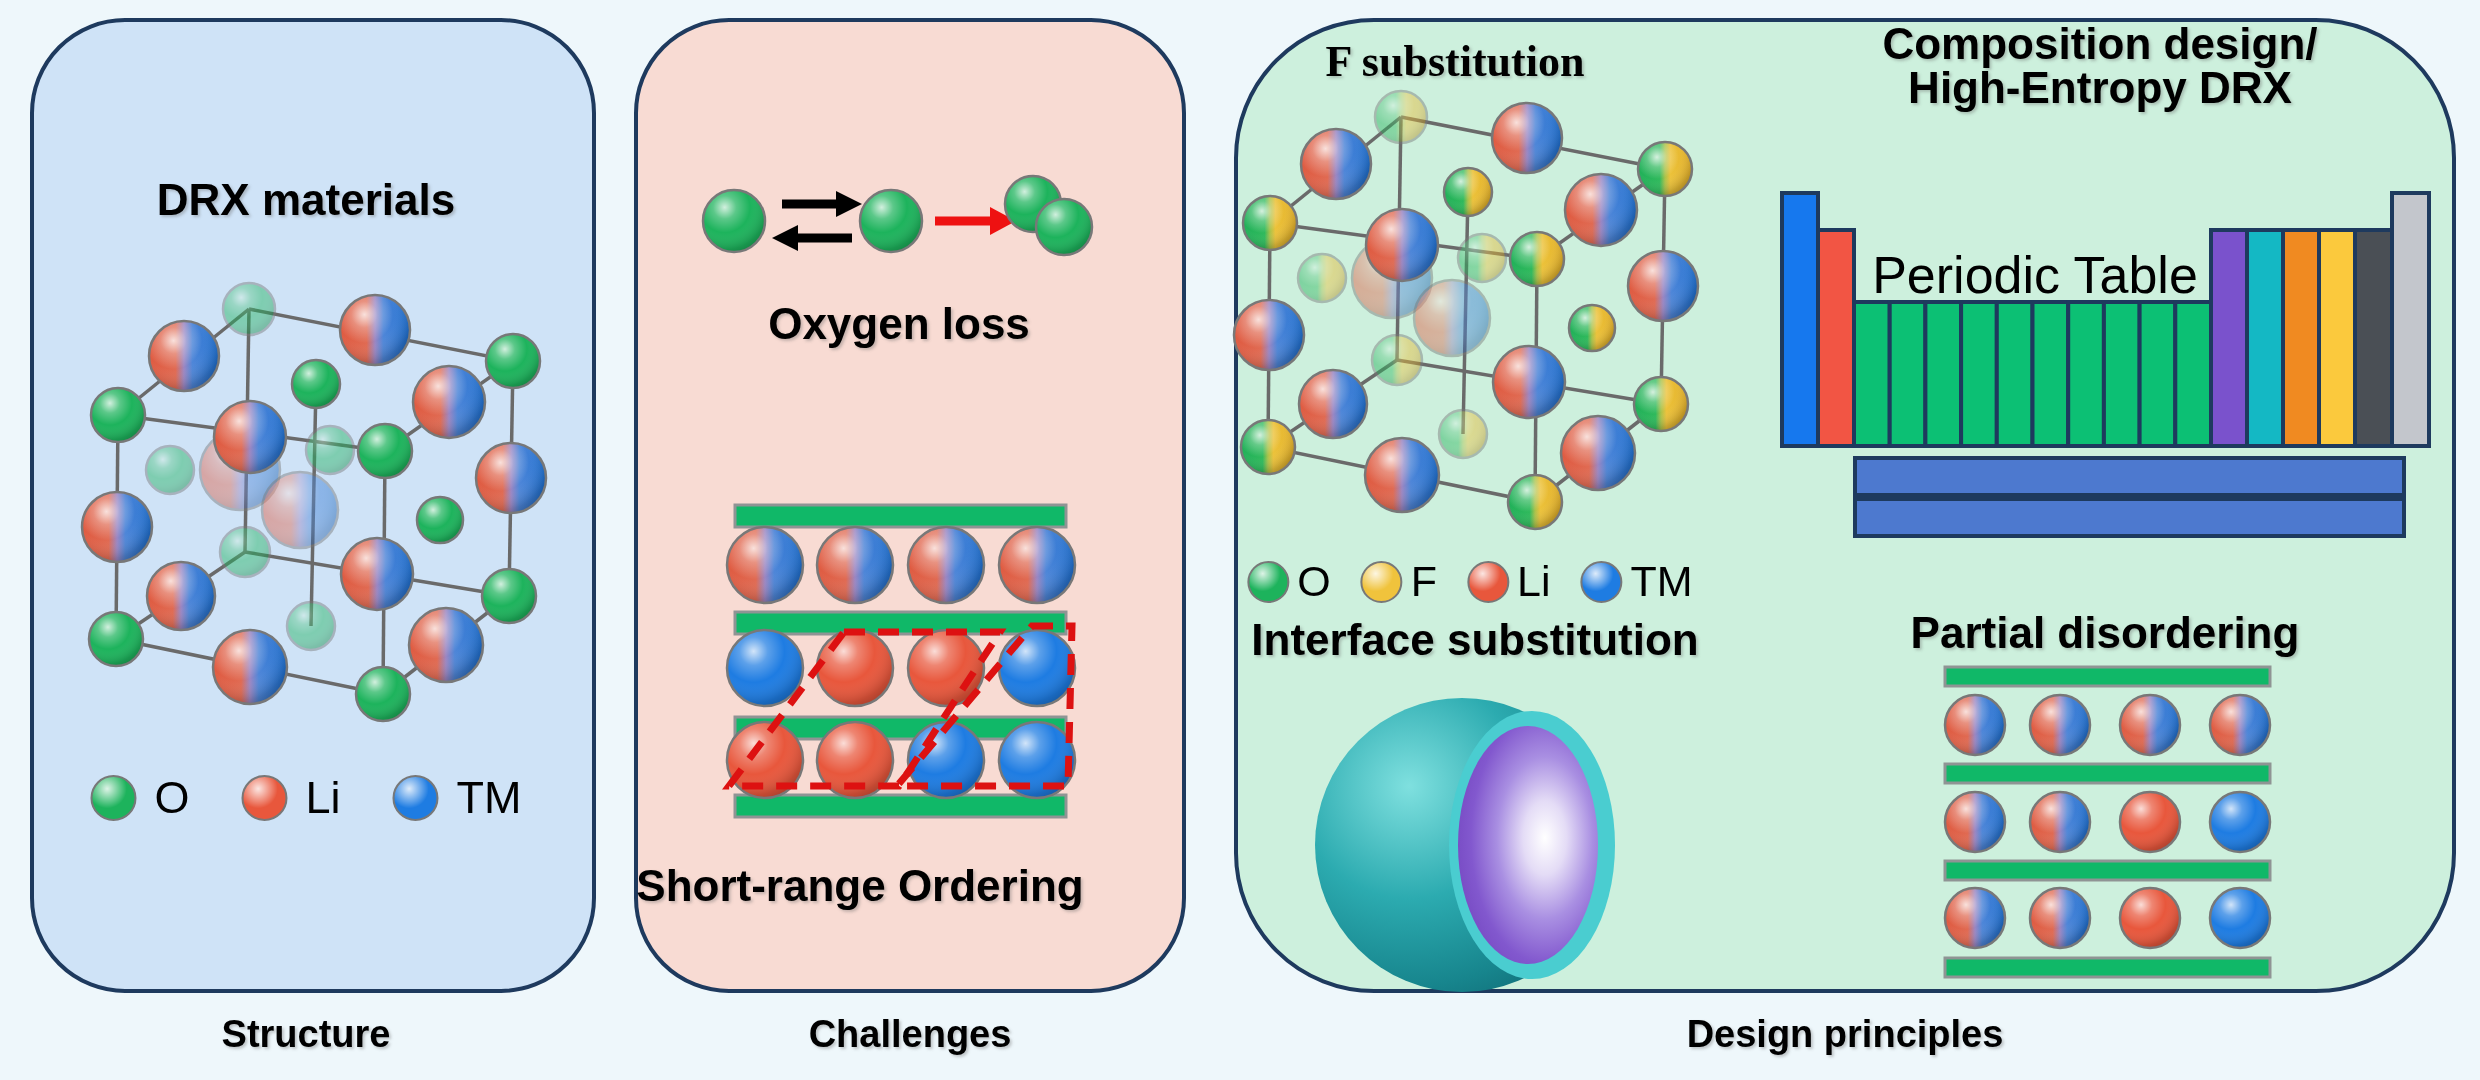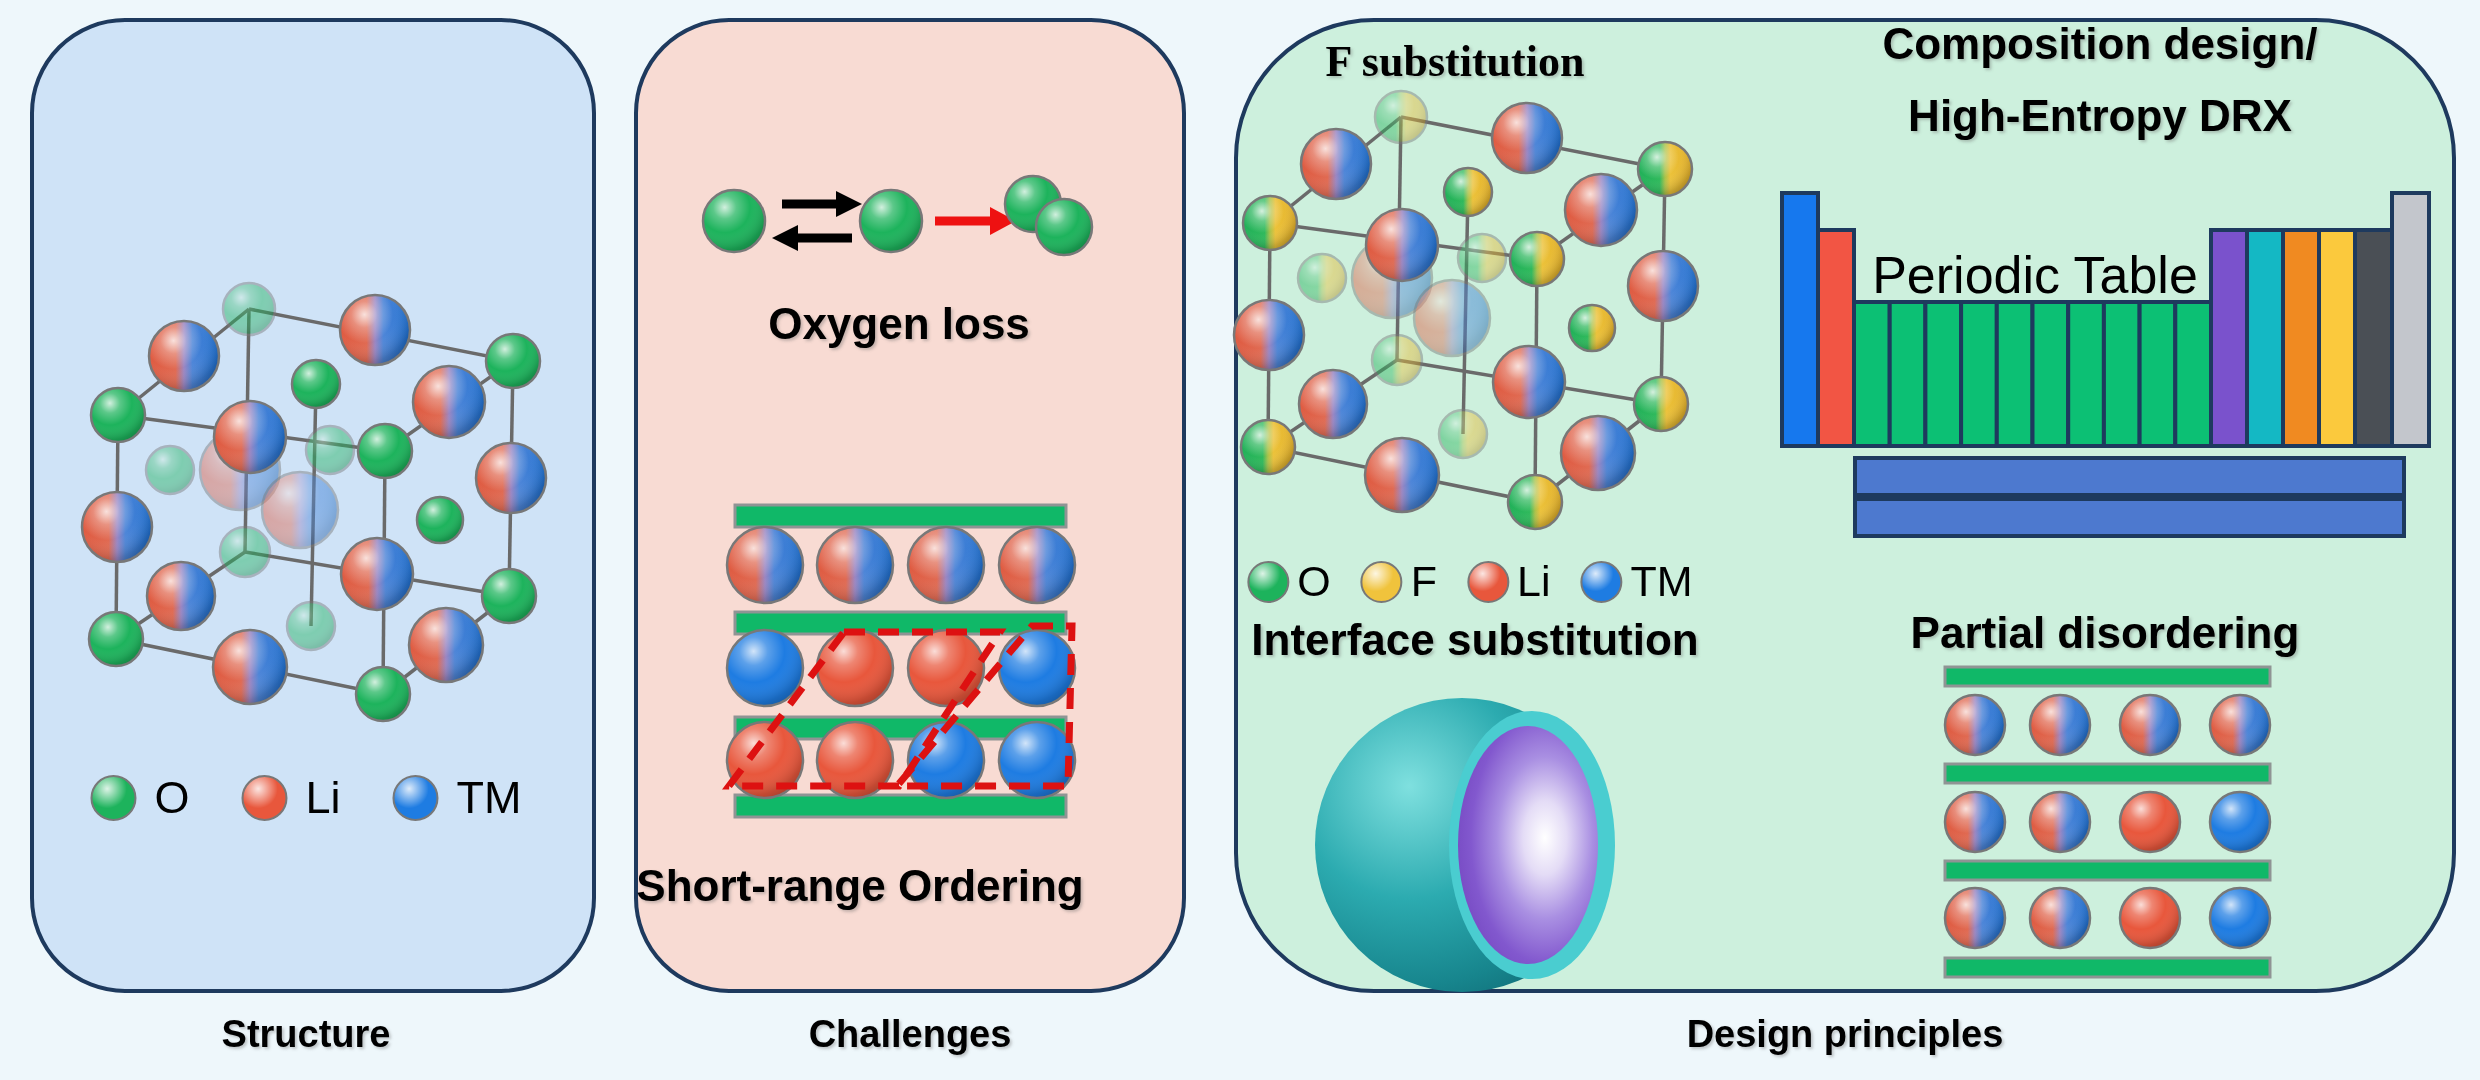--- a/index.html
+++ b/index.html
@@ -567,20 +567,21 @@
         <rect x="1855" y="458" width="549" height="37" fill="#4d79cf" stroke="#1e3a5e" stroke-width="4"></rect>
         <rect x="1855" y="499" width="549" height="37" fill="#4d79cf" stroke="#1e3a5e" stroke-width="4"></rect>
       </g>
       <g>
         <circle cx="1462" cy="845" r="147" fill="url(#gTeal)"></circle>
         <ellipse cx="1532" cy="845" rx="83" ry="134" fill="#4acdd0"></ellipse>
         <ellipse cx="1528" cy="845" rx="70" ry="119" fill="url(#gCore)"></ellipse>
       </g>
     </svg>
 
+  <div class="t" style="left:306px;top:176px;">DRX materials</div>
   <div class="legend" id="legend-structure" style="left:306px;top:772px;">
       <div class="legend-item">
         <span class="chip" style="background: radial-gradient(circle at 35% 28%, rgba(255, 255, 255, 0.85), rgba(255, 255, 255, 0) 48%), rgb(29, 179, 92);"></span>
         <span class="legend-label">O</span>
       </div>
       <div class="legend-item">
         <span class="chip" style="background: radial-gradient(circle at 35% 28%, rgba(255, 255, 255, 0.85), rgba(255, 255, 255, 0) 48%), rgb(232, 87, 60);"></span>
         <span class="legend-label">Li</span>
       </div>
       <div class="legend-item">
@@ -589,21 +590,21 @@
       </div>
     </div>
   <div class="t caption" style="left:306px;top:1014px;">Structure</div>
 
   <div class="t" style="left:899px;top:300px;">Oxygen loss</div>
   <div class="t" style="left:860px;top:862px;">Short-range Ordering</div>
   <div class="t caption" style="left:910px;top:1014px;">Challenges</div>
 
   <div class="t" style="left:1455px;top:38px;font-family:Liberation Serif, serif;">F substitution</div>
   <div class="t" style="left:2100px;top:20px;">Composition design/</div>
-  <div class="t" style="left:2100px;top:92px;">High-Entropy DRX</div>
+  <div class="t" style="left:2100px;top:64px;">High-Entropy DRX</div>
   <div class="t plain" style="left:2035px;top:247px;">Periodic Table</div>
   <div class="legend" id="legend-design" style="left:1470px;top:557px;">
       <div class="legend-item">
         <span class="chip" style="background: radial-gradient(circle at 35% 28%, rgba(255, 255, 255, 0.85), rgba(255, 255, 255, 0) 48%), rgb(29, 179, 92);"></span>
         <span class="legend-label">O</span>
       </div>
       <div class="legend-item">
         <span class="chip" style="background: radial-gradient(circle at 35% 28%, rgba(255, 255, 255, 0.85), rgba(255, 255, 255, 0) 48%), rgb(240, 195, 60);"></span>
         <span class="legend-label">F</span>
       </div>

